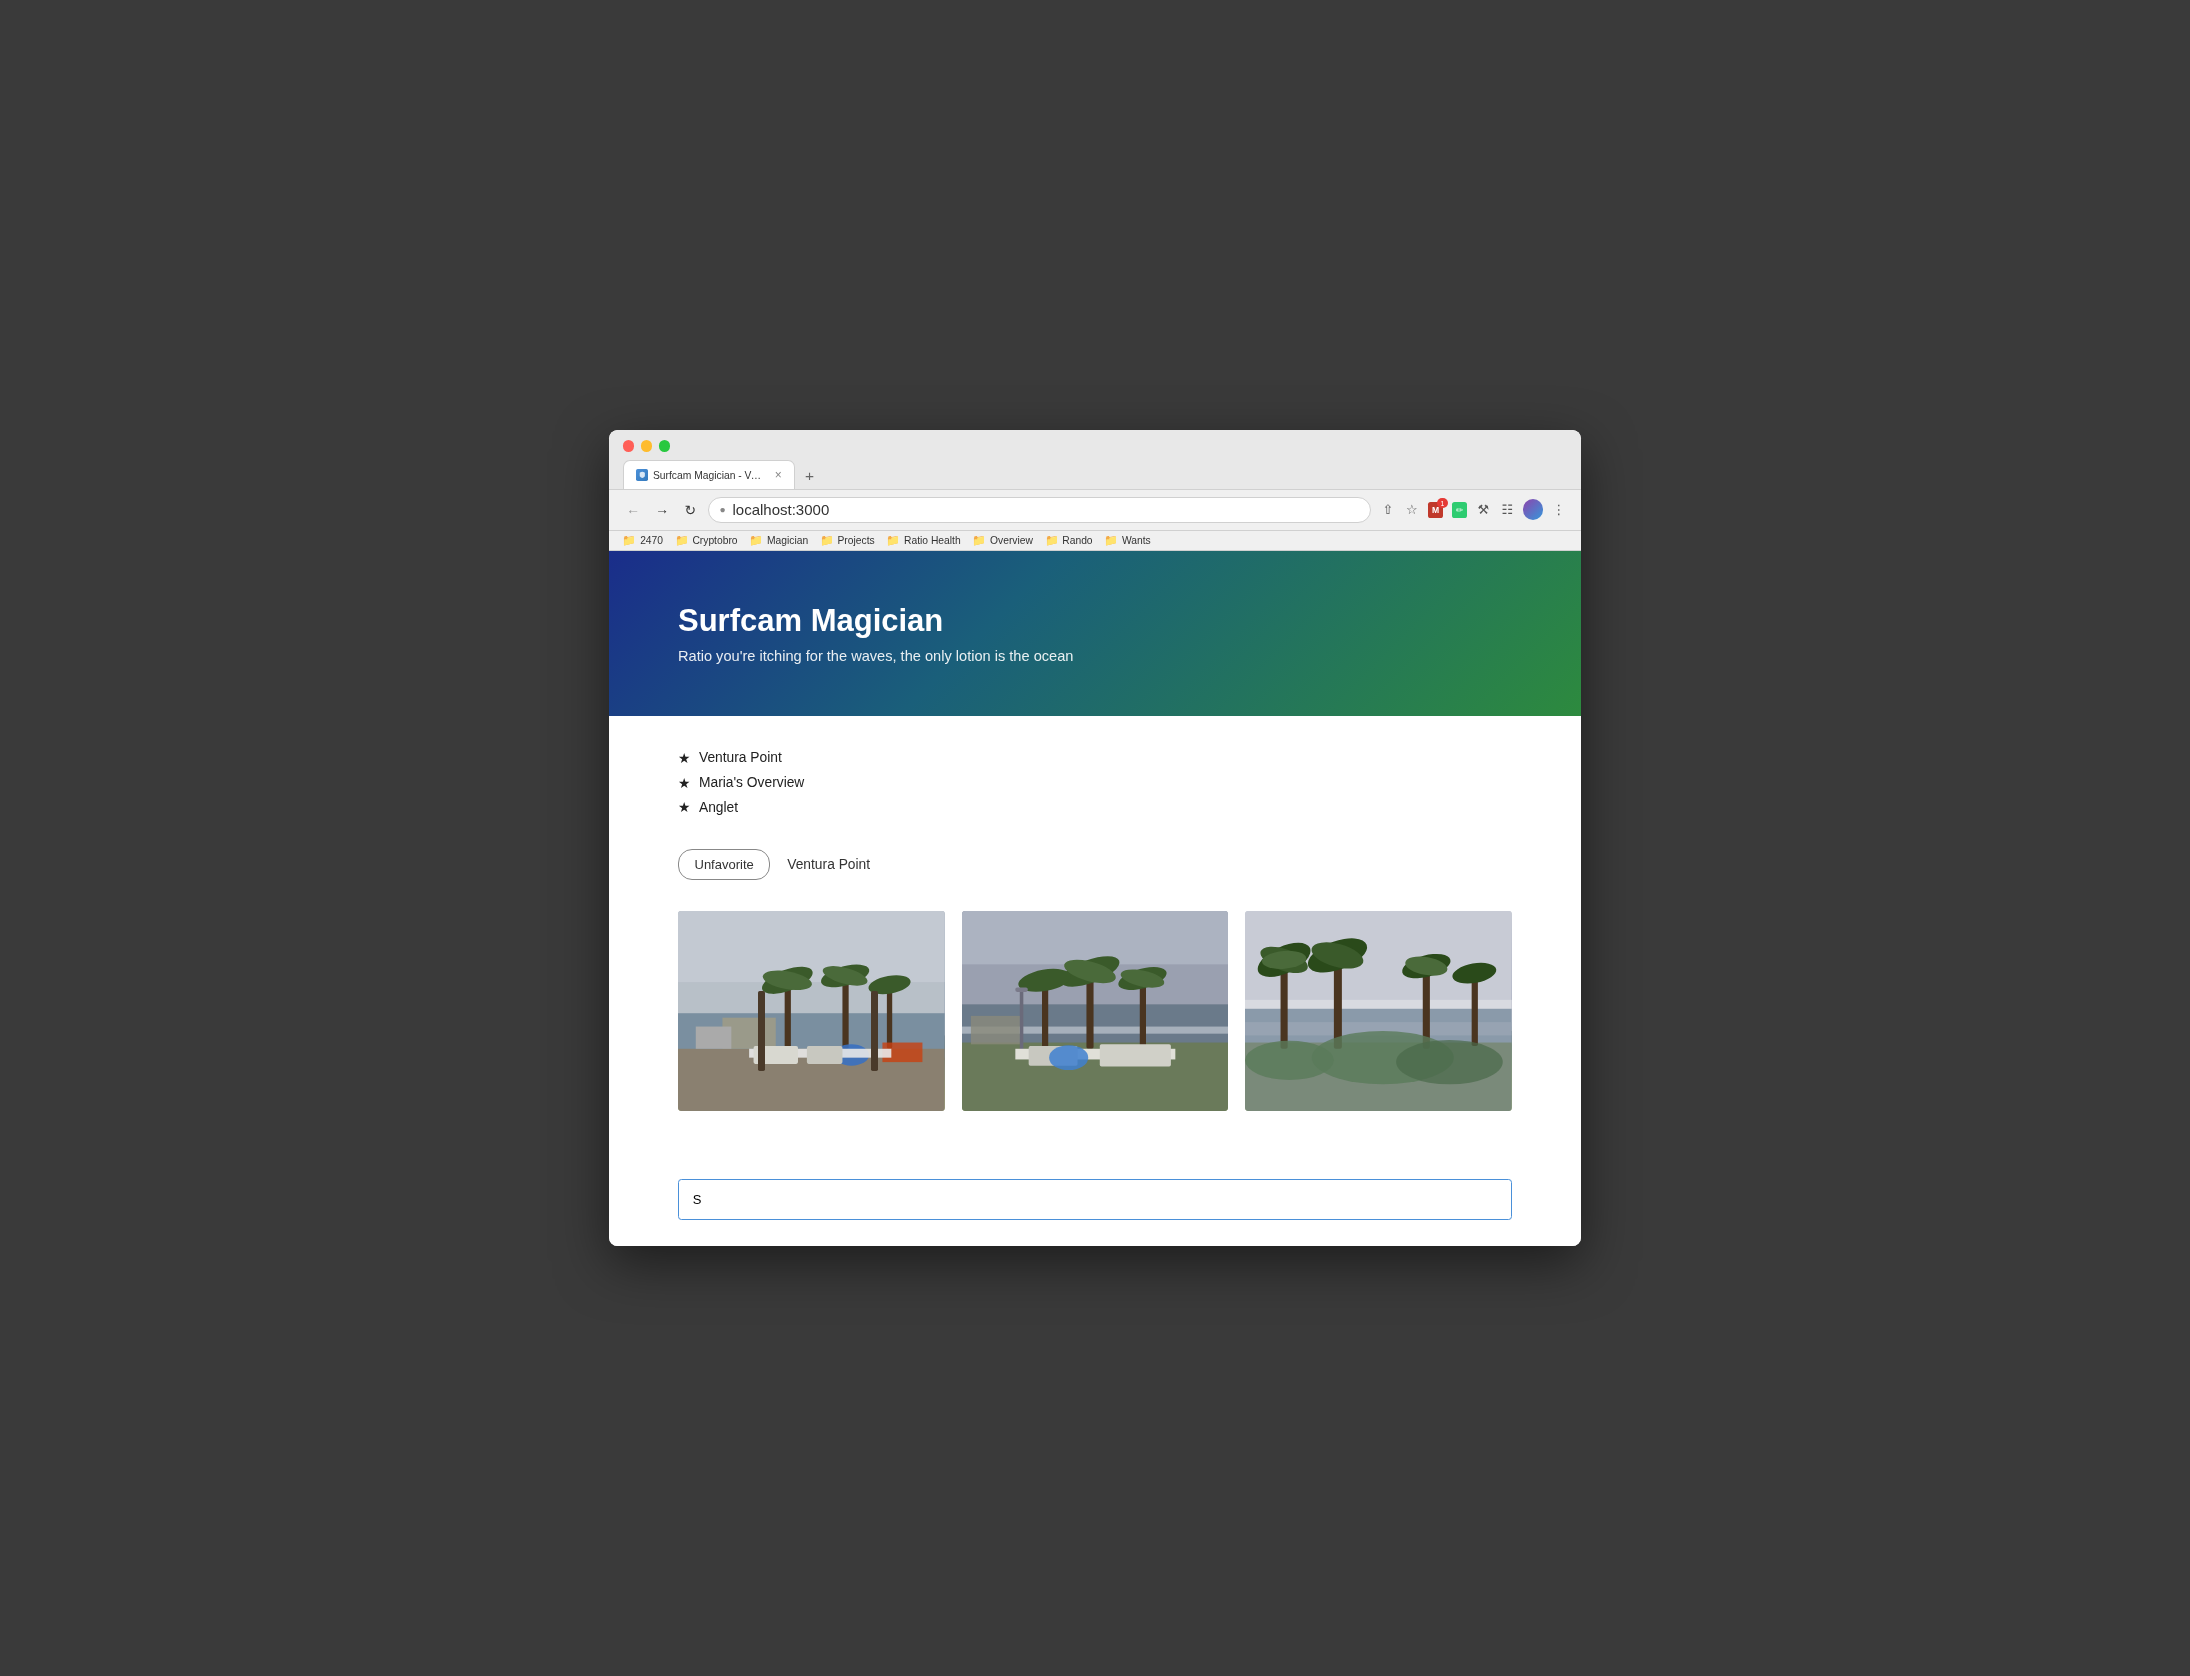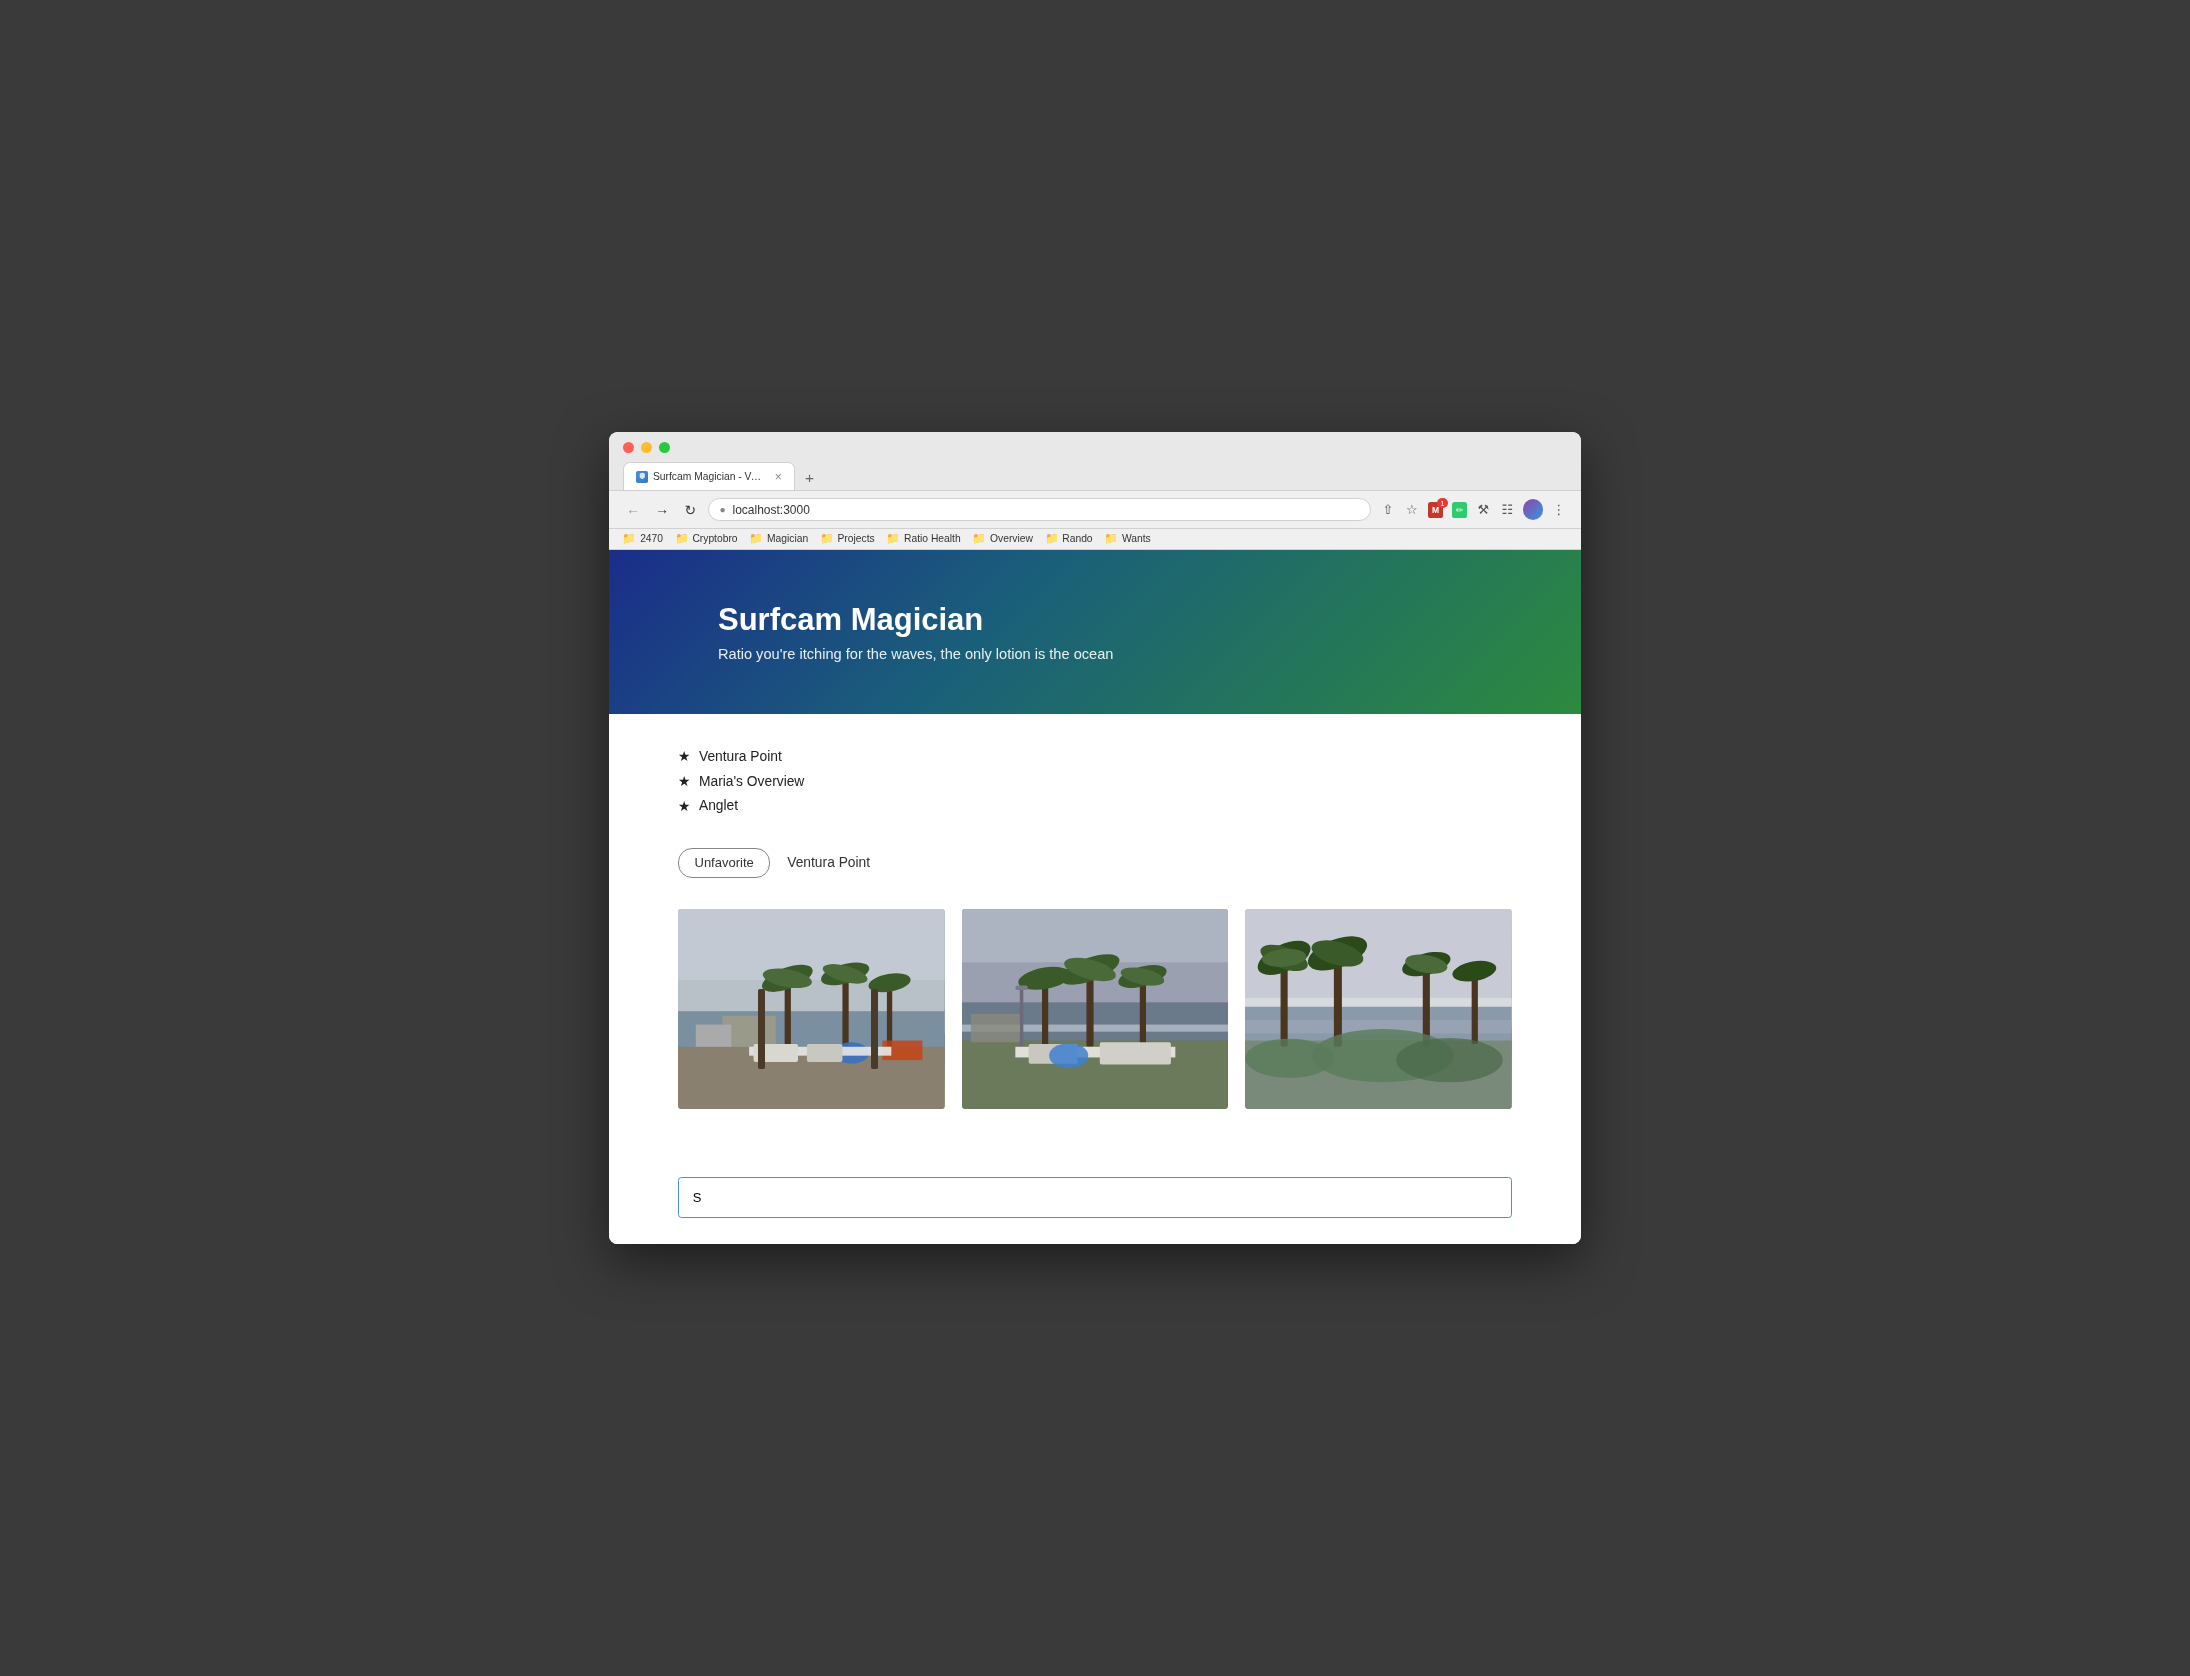--- a/index.html
+++ b/index.html
@@ -138,21 +138,21 @@
 
     .address-bar-icon {
       color: #888;
       font-size: 10.3px;
     }
 
     .address-input {
       flex: 1;
       border: none;
       outline: none;
-      font-size: 12px;
+      font-size: 15px;
       color: #333;
       background: transparent;
     }
 
     .toolbar-icons {
       display: flex;
       align-items: center;
       gap: 6.9px;
     }
 
@@ -220,21 +220,21 @@
 
     
     .page-content {
       background: #ffffff;
       overflow: hidden;
     }
 
     
     .hero-banner {
       background: linear-gradient(135deg, #1a2d8a 0%, #1a5f7a 40%, #2d8a3e 100%);
-      padding: 52px 109px;
+      padding: 52px 69px;
       color: white;
     }
 
     .hero-title {
       font-size: 31px;
       font-weight: 700;
       margin-bottom: 8.6px;
     }
 
     .hero-subtitle {

